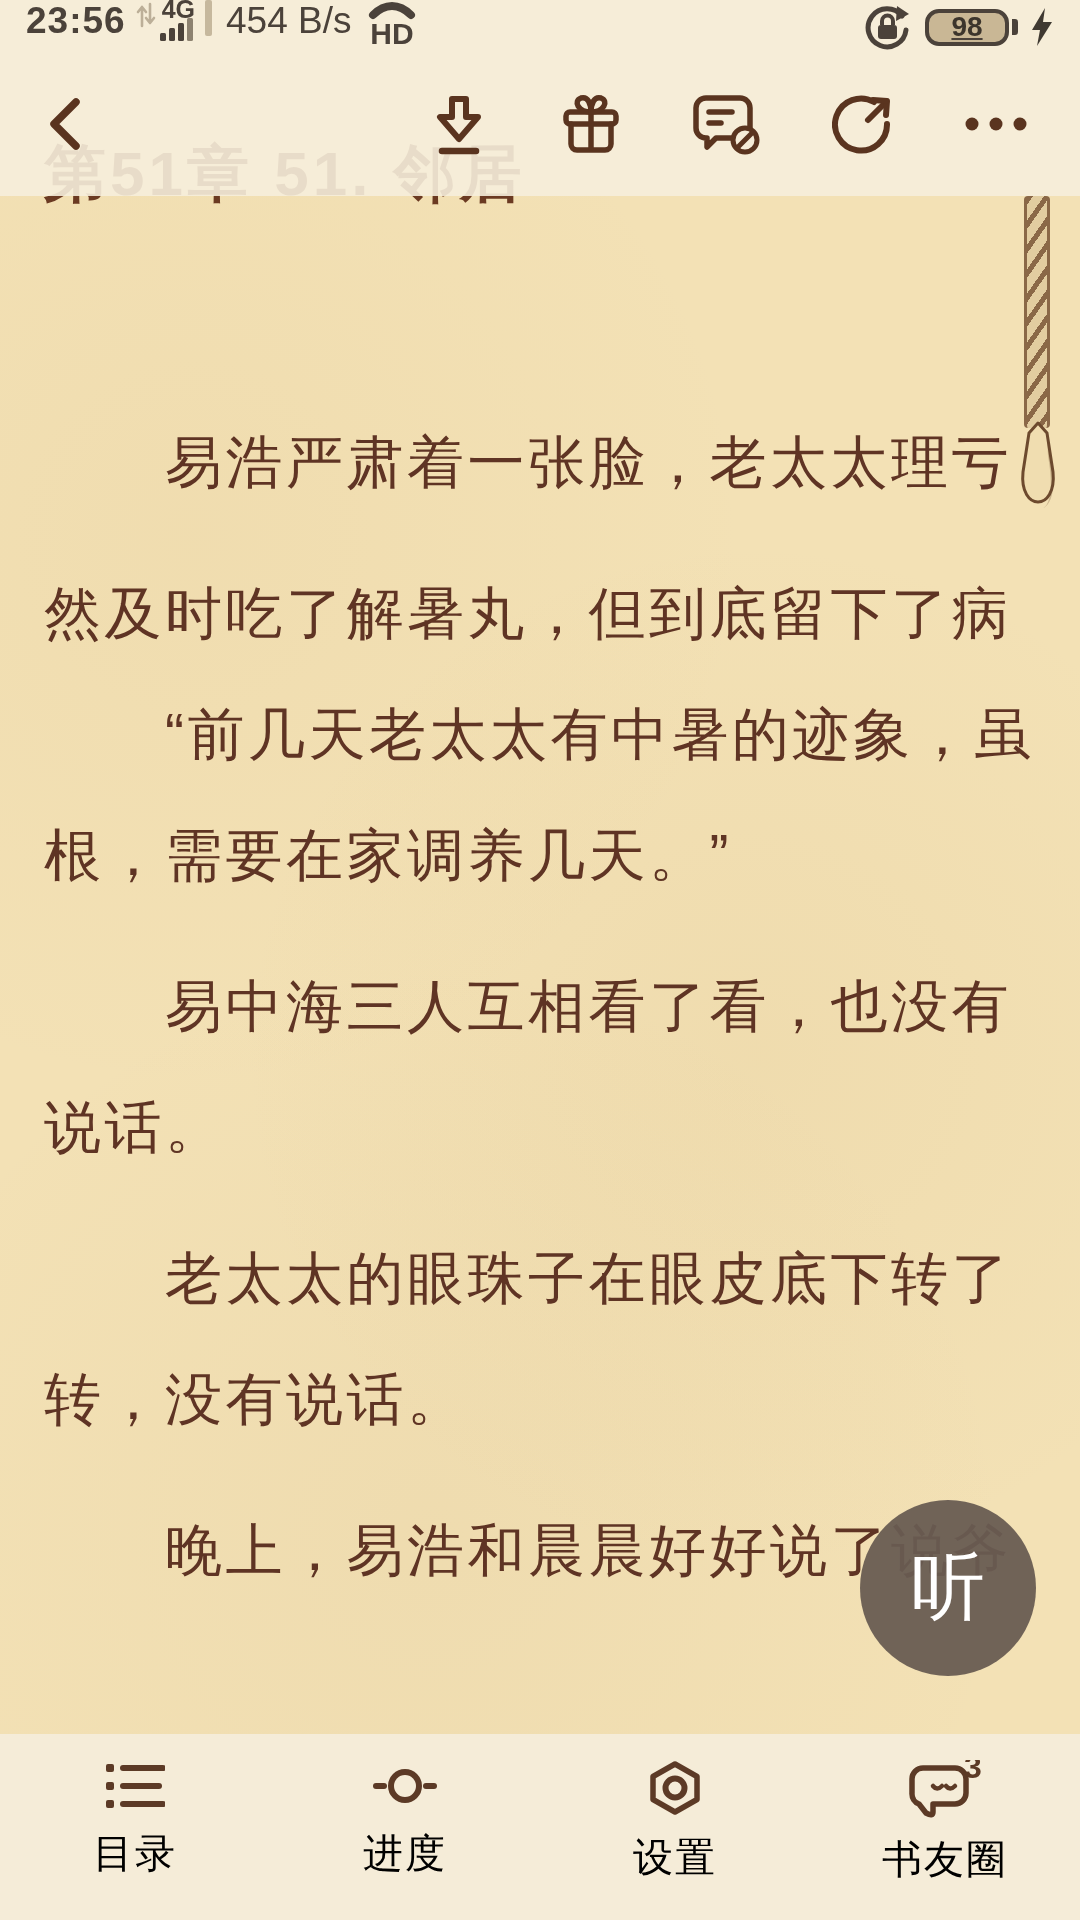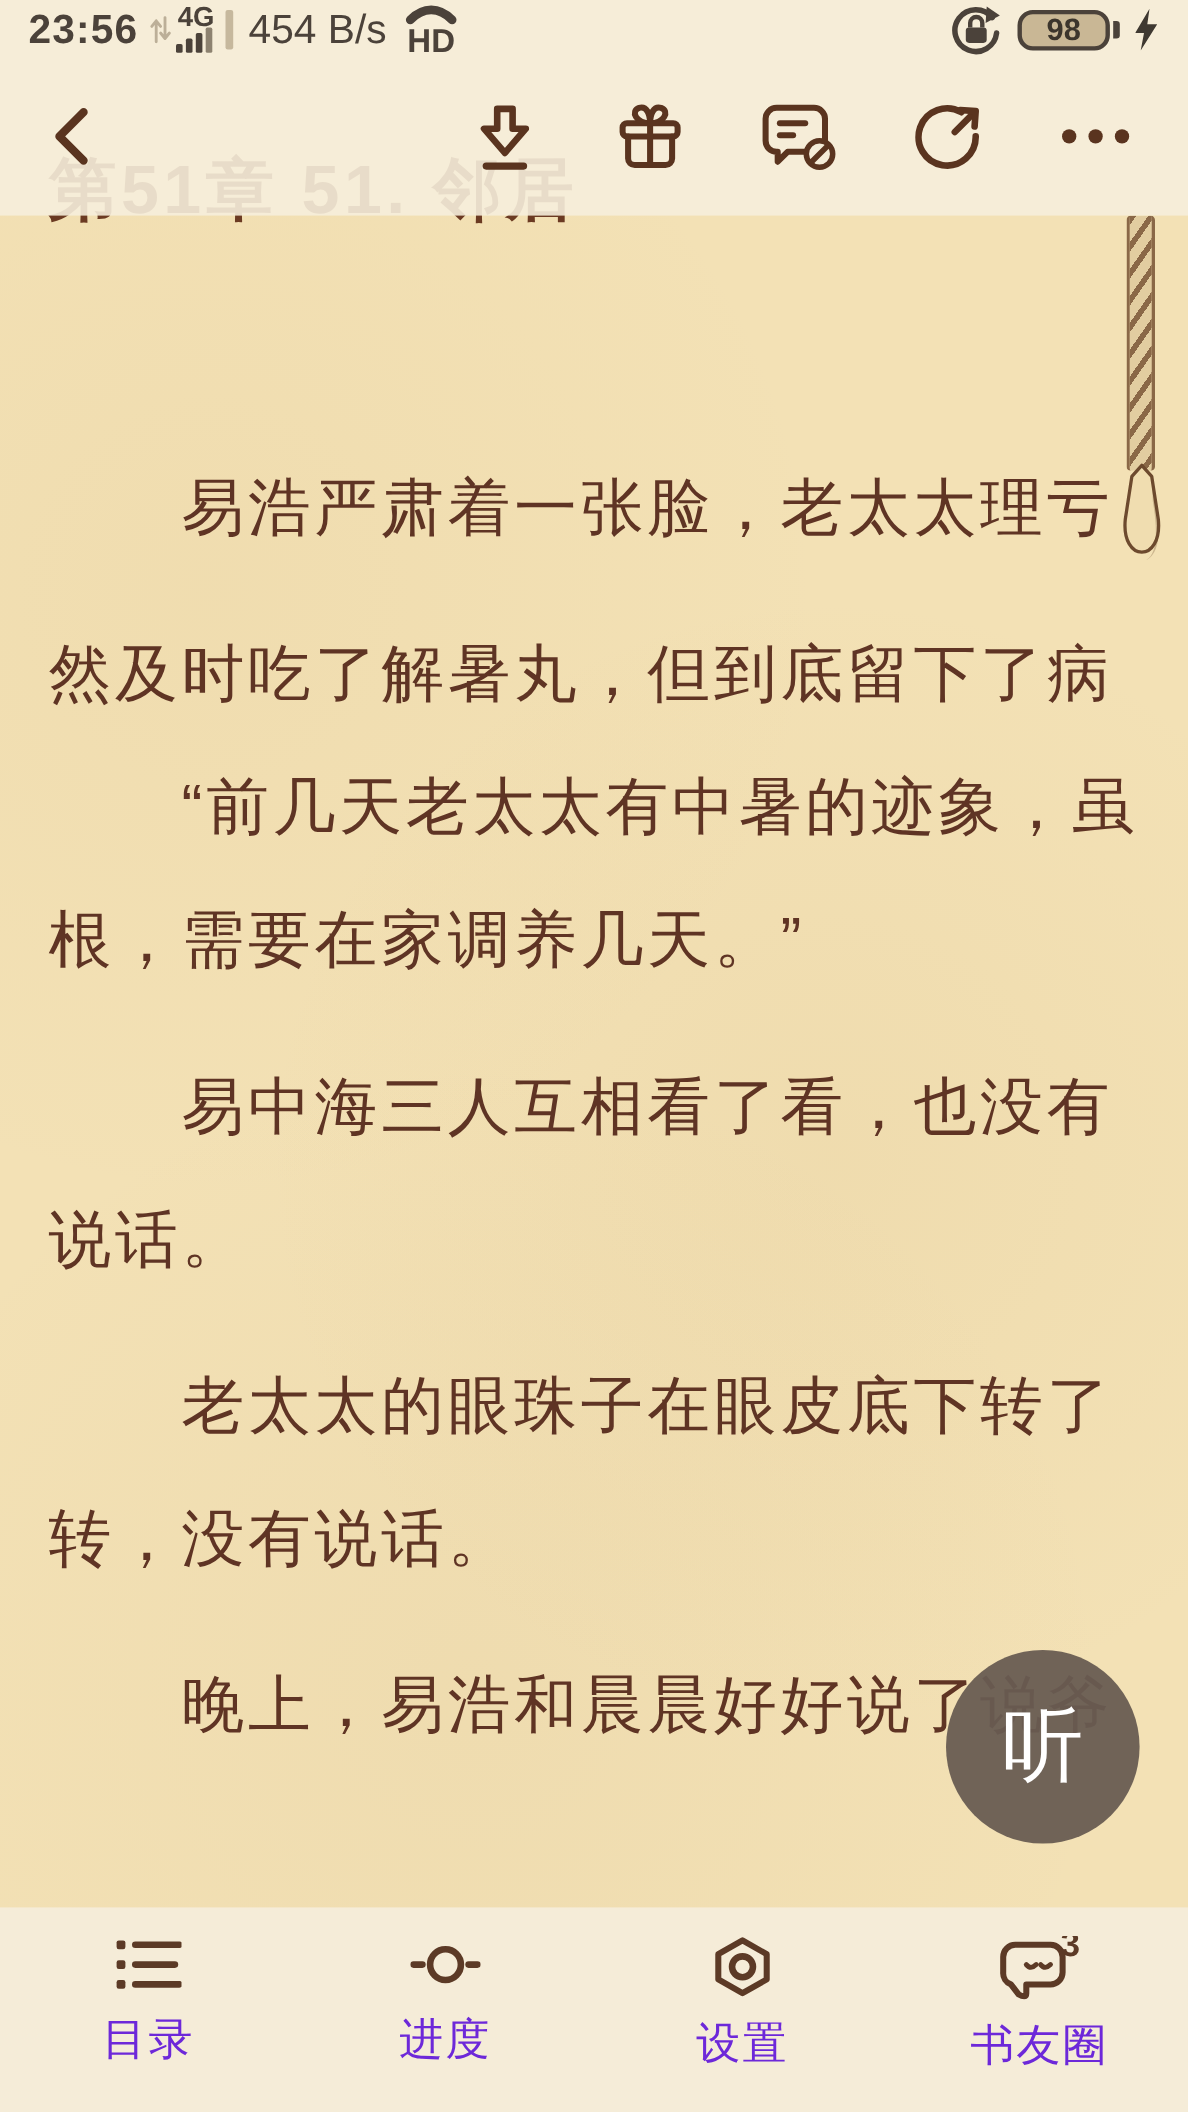--- a/index.html
+++ b/index.html
@@ -12,53 +12,53 @@
       #f3e1b5;}
   
   .content{position:absolute;left:0;top:0;right:0;padding:0 28px 0 44px;z-index:2;}
   .chapter-title{margin:130px 0 0 0;font-size:62px;line-height:88px;font-weight:700;color:#6b3a22;letter-spacing:4px;}
   .para{margin:30px 0 0 0;}
   .para:first-child{margin-top:184px;}
   .line{font-size:57px;line-height:121px;letter-spacing:3.5px;color:#5f3424;white-space:nowrap;}
   .line.indent{text-indent:121px;}
   
   .top-bar{position:absolute;top:0;left:0;right:0;height:196px;background:rgba(246,238,220,0.90);z-index:10;}
-  .status-row{height:54px;display:flex;align-items:center;padding:0 26px;color:#4b423a;}
+  .status-row{height:54px;display:flex;padding:0 26px;color:#4b423a;}
   .time{font-size:37px;font-weight:600;letter-spacing:1px;margin-right:10px;}
   .updown{margin-right:4px;opacity:.75;}
   .net{display:flex;flex-direction:column;align-items:flex-start;margin-right:2px;}
   .net-type{font-size:25px;font-weight:700;line-height:18px;margin-left:2px;}
   .bars{display:flex;align-items:flex-end;gap:3px;}
   .bar{width:6px;background:#4b423a;border-radius:1.5px;}
   .b1{height:8px}.b2{height:13px}.b3{height:18px}.b4{height:23px;background:#8d8270;}
   .dimbar{width:7px;height:36px;background:#c6b89d;border-radius:2px;margin:0 14px 0 8px;}
   .speed{font-size:37px;margin-right:12px;}
   .spacer{flex:1;}
   .right-status{display:flex;align-items:center;gap:14px;}
   .bat-wrap{display:flex;align-items:center;}
-  .bat-body{width:84px;height:37px;border:4px solid #4b423a;border-radius:14px;background:#c9b795;display:flex;align-items:center;justify-content:center;box-sizing:border-box;}
+  .bat-body{width:84px;height:37px;border:4px solid #4b423a;border-radius:14px;background:#c9b795;display:flex;align-items:center;justify-content:center;box-sizing:border-box;text-decoration:underline;}
   .bat-body span{font-size:28px;font-weight:700;color:#3c352c;}
   .bat-nub{width:6px;height:16px;background:#4b423a;border-radius:0 3px 3px 0;margin-left:3px;}
   .nav-row{height:140px;display:flex;align-items:center;padding:0 52px 0 44px;}
   .nav-right{margin-left:auto;display:flex;align-items:center;gap:70px;}
   .icon-btn{background:none;border:none;padding:0;display:flex;align-items:center;justify-content:center;cursor:pointer;}
   
   .rope{position:absolute;left:1008px;top:196px;width:60px;height:340px;z-index:3;}
   .rope-line{position:absolute;left:16px;top:0;width:26px;height:232px;box-sizing:border-box;
     background:repeating-linear-gradient(125deg,#8a6847 0 5px,#e2cda0 5px 14px);
     border-left:3px solid #8a6847;border-right:3px solid #8a6847;border-radius:4px;}
   .rope-bead{position:absolute;left:0;top:224px;}
   
   .listen-btn{position:absolute;left:860px;top:1500px;width:176px;height:176px;border-radius:50%;
     background:rgba(104,92,82,0.95);color:#ffffff;font-size:74px;display:flex;align-items:center;justify-content:center;
     border:none;z-index:8;cursor:pointer;font-family:inherit;}
   
   .bottom-bar{position:absolute;left:0;right:0;top:1734px;height:186px;background:#f5ecd8;display:flex;z-index:10;}
   .bottom-item{flex:1;display:flex;flex-direction:column;align-items:center;padding-top:26px;gap:14px;background:none;border:none;cursor:pointer;}
-  .bottom-label{font-size:40px;color:#6d28d9;letter-spacing:2px;}
+  .bottom-label{font-size:40px;color:#000000;letter-spacing:2px;}
 </style>
 </head>
 <body>
 
 <div class="screen">
 
   <div class="content">
     <h1 class="chapter-title">第51章 51. 邻居</h1>
     <div id="paragraphs">
         <div class="para">

